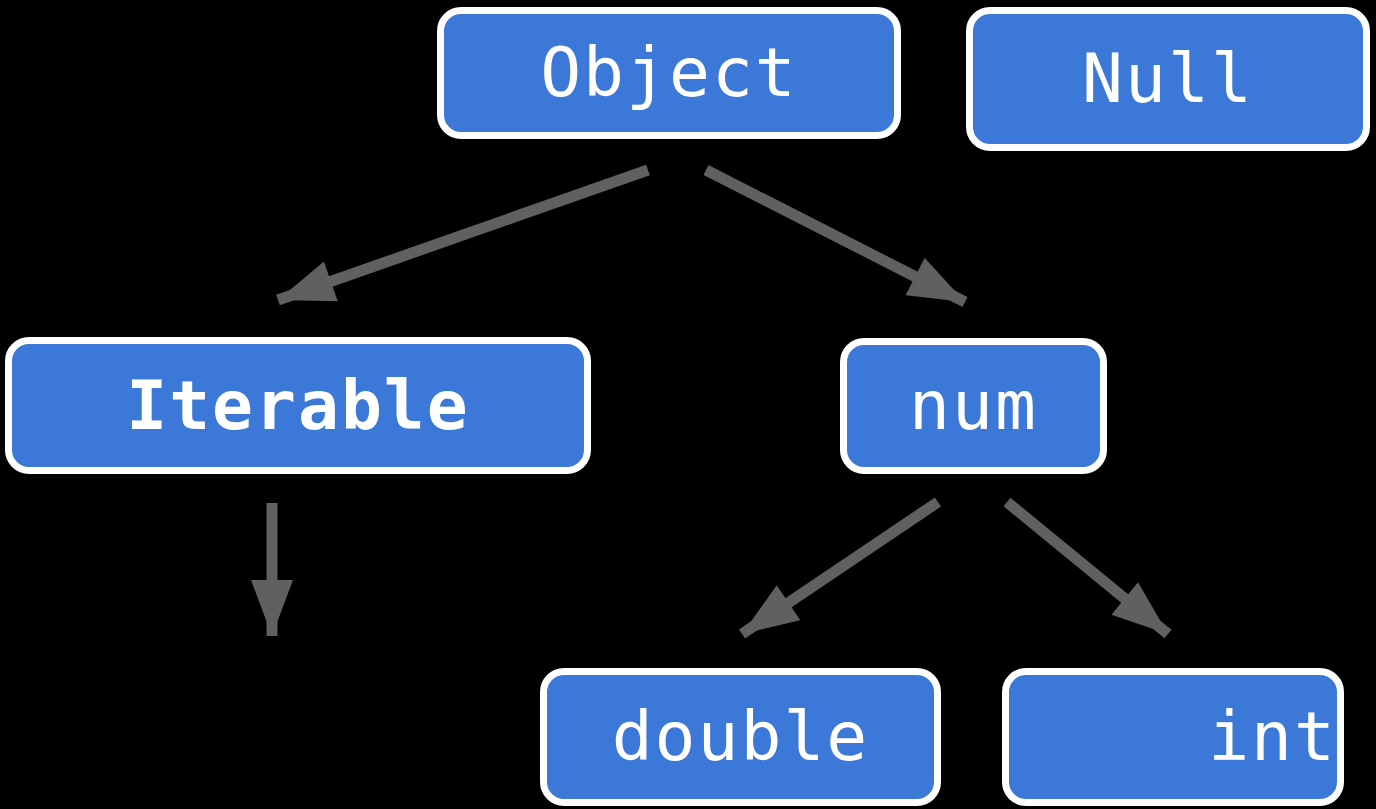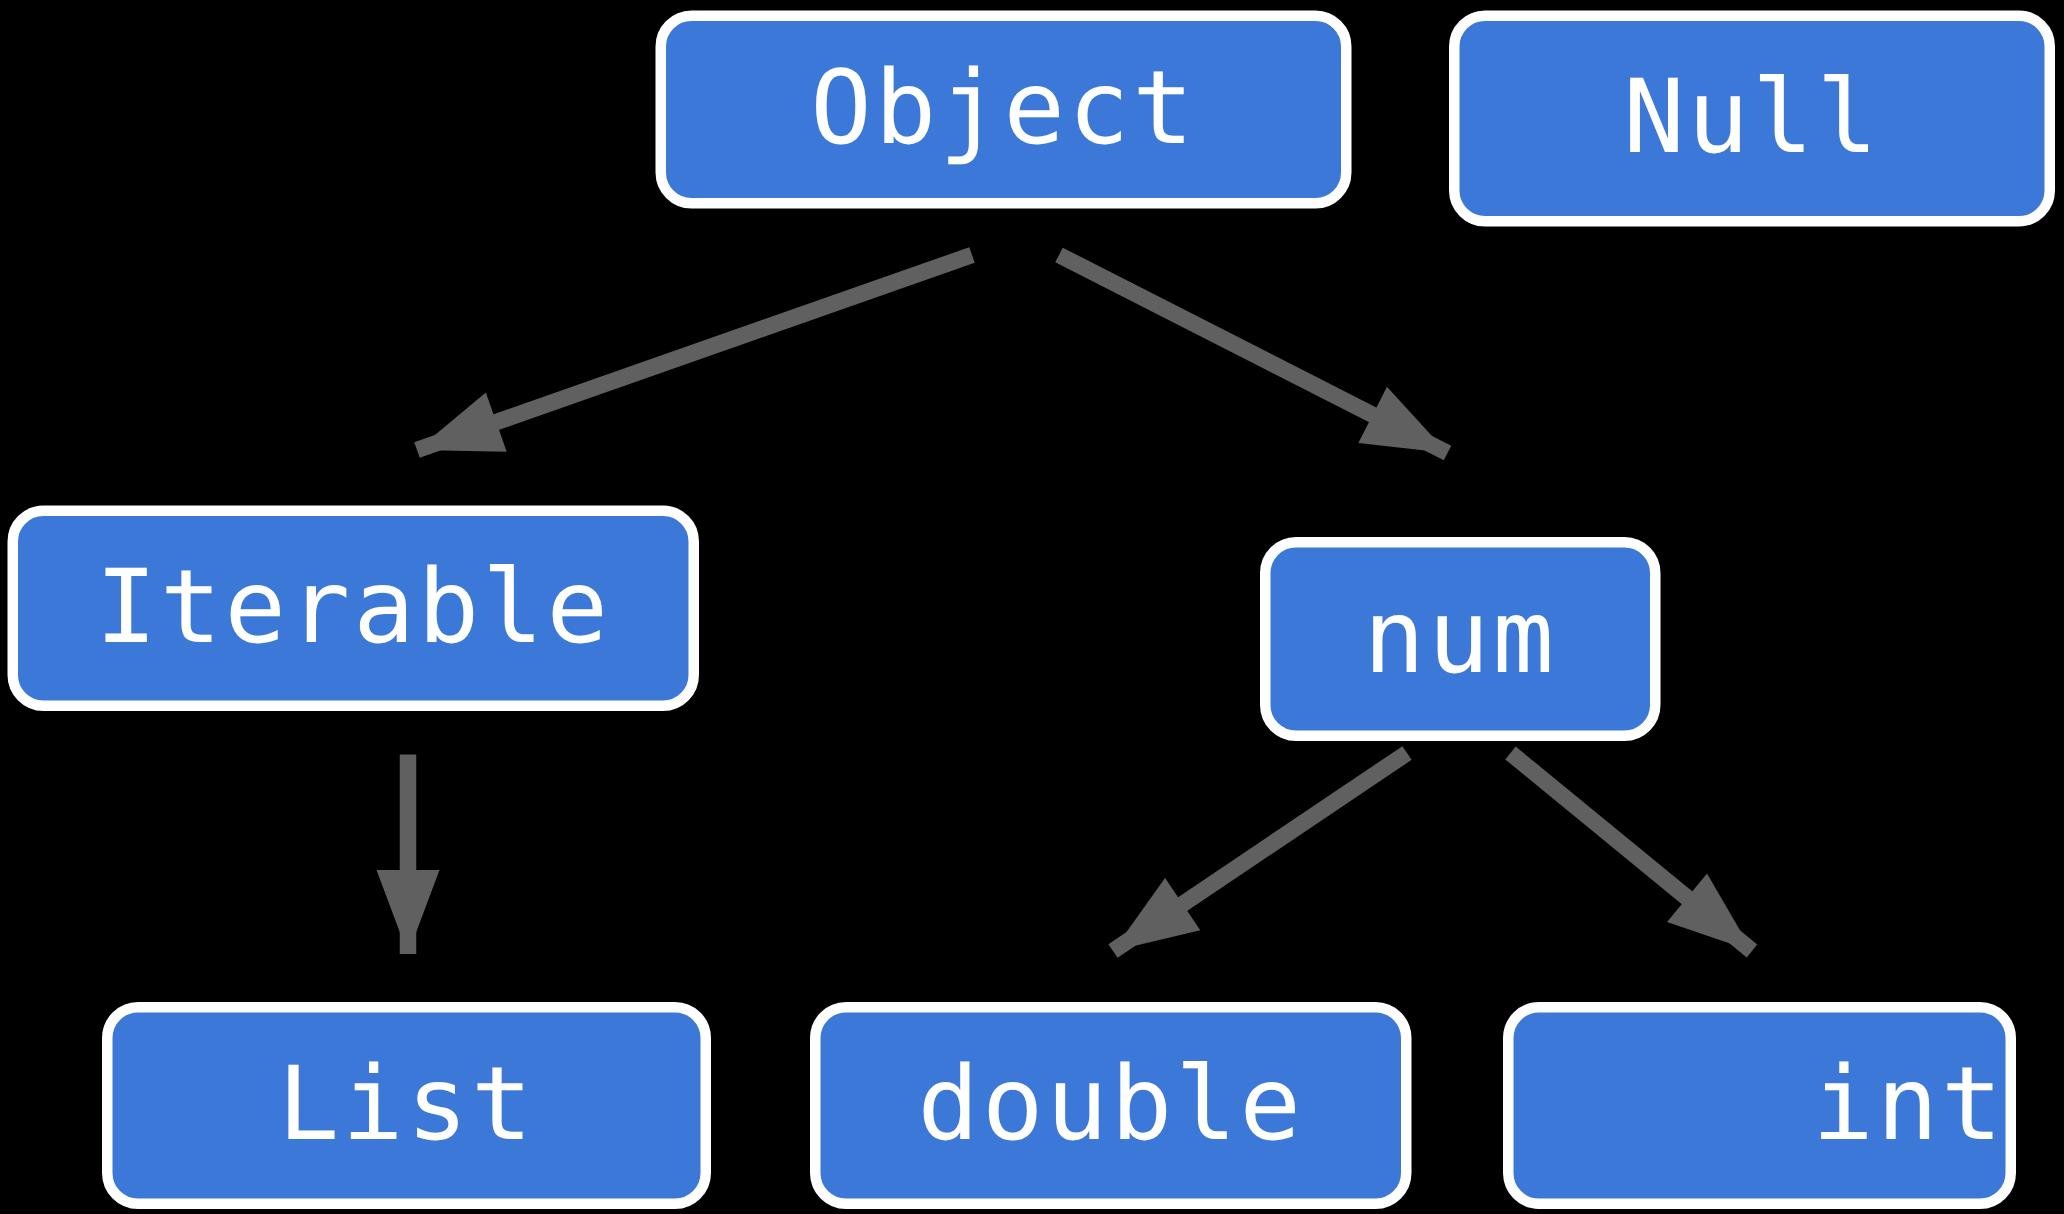--- a/index.html
+++ b/index.html
@@ -37,22 +37,22 @@
     align-items: center;
     justify-content: center;
     color: #ffffff;
     font-size: 68px;
     letter-spacing: 2px;
     line-height: 1;
     white-space: nowrap;
   }
   .node-object   { left: 437px;  top: 7px;   width: 464px; height: 132px; }
   .node-null     { left: 966px;  top: 7px;   width: 404px; height: 144px; }
-  .node-iterable { left: 5px;    top: 337px; width: 461px; height: 137px; }
-  .node-num      { left: 840px;  top: 338px; width: 267px; height: 136px; margin-top: 20px; }
+  .node-iterable { left: 5px;    top: 337px; width: 586px; height: 137px; font-weight: bold; }
+  .node-num      { left: 840px;  top: 338px; width: 267px; height: 136px; }
   .node-list     { left: 68px;   top: 668px; width: 406px; height: 138px; }
   .node-double   { left: 540px;  top: 668px; width: 401px; height: 138px; }
   .node-int      { left: 1002px; top: 668px; width: 342px; height: 138px; justify-content: flex-end; }
 </style>
 </head>
 <body>
 
 <div class="canvas">
 
   <svg class="edges-layer" viewBox="0 0 1376 809" xmlns="http://www.w3.org/2000/svg">
@@ -87,23 +87,20 @@
   </div>
 
   <div class="node node-iterable">
     <span>Iterable</span>
   </div>
 
   <div class="node node-num">
     <span>num</span>
   </div>
 
-  <div class="node node-list">
-    <span>List</span>
-  </div>
 
   <div class="node node-double">
     <span>double</span>
   </div>
 
   <div class="node node-int">
     <span>int</span>
   </div>
 
 </div>

